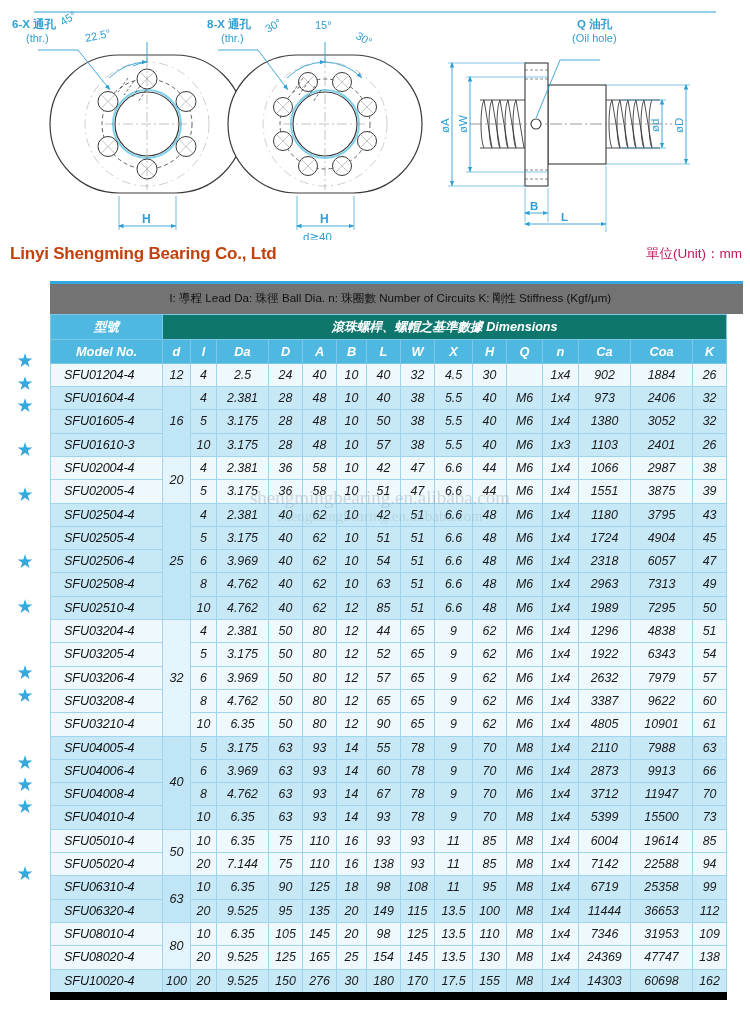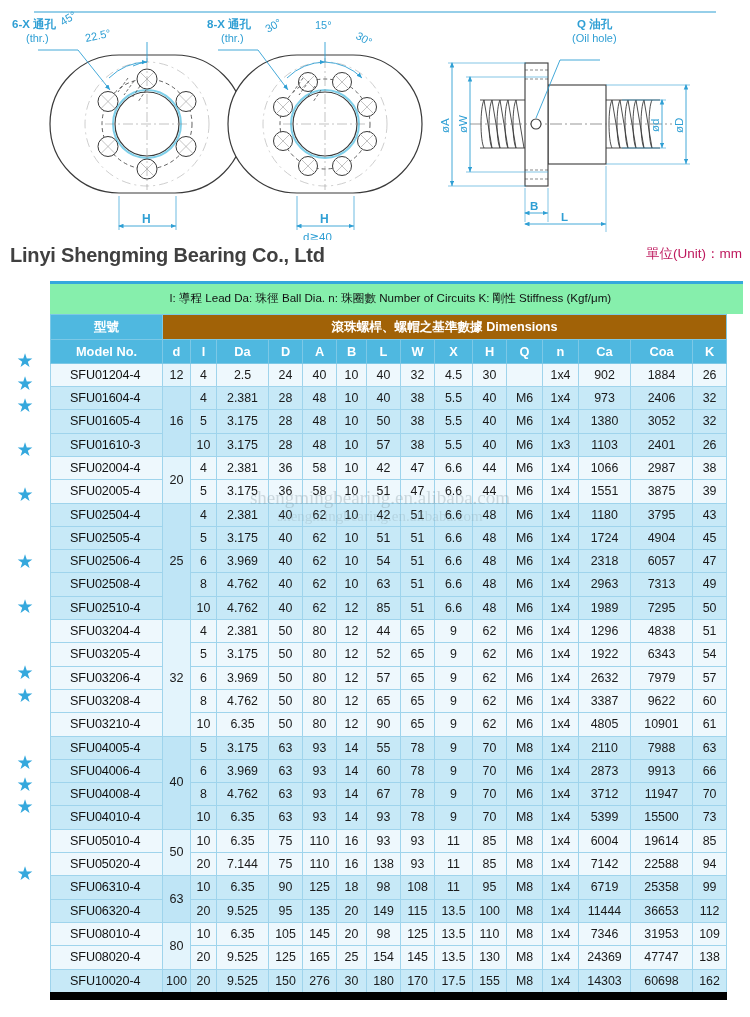--- a/index.html
+++ b/index.html
@@ -10,75 +10,76 @@
   }
 
   
   #drawings{position:absolute;left:0;top:0;width:750px;height:240px;}
   #drawings svg{display:block;}
 
   
   #brandline{position:absolute;left:0;top:244px;width:750px;height:30px;}
   #company{
     position:absolute;left:10px;top:0px;
-    font-size:20px;font-weight:bold;letter-spacing:-0.2px;
-    color:#404040;white-space:nowrap;
+    font-size:17px;font-weight:bold;letter-spacing:-0.2px;
+    color:#c2410c;white-space:nowrap;
   }
   #unit{
     position:absolute;right:8px;top:1px;
     font-size:13.5px;color:#be185d;white-space:nowrap;
   }
 
   
   #tblwrap{position:absolute;left:50px;top:281px;width:693px;}
 
   
   #legend{
-    background:#86efac;
+    background:#737373;
     border-top:3px solid #35a8dd;
     padding:6px 16px 7px 4px;
     text-align:center;
     line-height:1.45;
     font-size:11.6px;
     color:#111;
   }
   #legend .ln{white-space:nowrap;}
 
   table{
     border-collapse:collapse;
     width:617px;
     table-layout:fixed;
     font-size:12.4px;
+    font-style:italic;
   }
   table td,table th{
     border:1px solid #9fd4ec;
     text-align:center;
     padding:0;
     height:22.3px;
     line-height:22.3px;
     overflow:hidden;
     white-space:nowrap;
   }
 
   
   tr.hdr1 th{
-    background:#a16207;color:#ffffff;font-weight:bold;
+    background:#0f766e;color:#ffffff;font-weight:bold;
     font-size:12.6px;border-color:#7cc8e6;height:24px;line-height:24px;
   }
   tr.hdr2 th{
     background:#4fb8e0;color:#ffffff;font-weight:bold;
     font-size:12.8px;border-color:#7cc8e6;height:23px;line-height:23px;
   }
   tr.hdr1 th.modelhdr,tr.hdr2 th.modelhdr{background:#4fb8e0;}
 
   
   tr.bandA td{background:#eef8fd;}
   tr.bandB td{background:#c7e9f7;}
   td.model{
-    text-align:left;padding-left:19px;font-size:12.6px;
+    text-align:left;padding-left:13px;font-size:12.6px;
     letter-spacing:-0.1px;color:#111;
   }
   td.dcell{font-size:12.6px;}
   tr.bandA td.dcell{background:#e3f4fc;}
   tr.bandB td.dcell{background:#bfe5f6;}
 
   tr.lastrow td{border-bottom:8px solid #000000;}
 
   
   #stars{position:absolute;left:0;top:281px;width:50px;}

